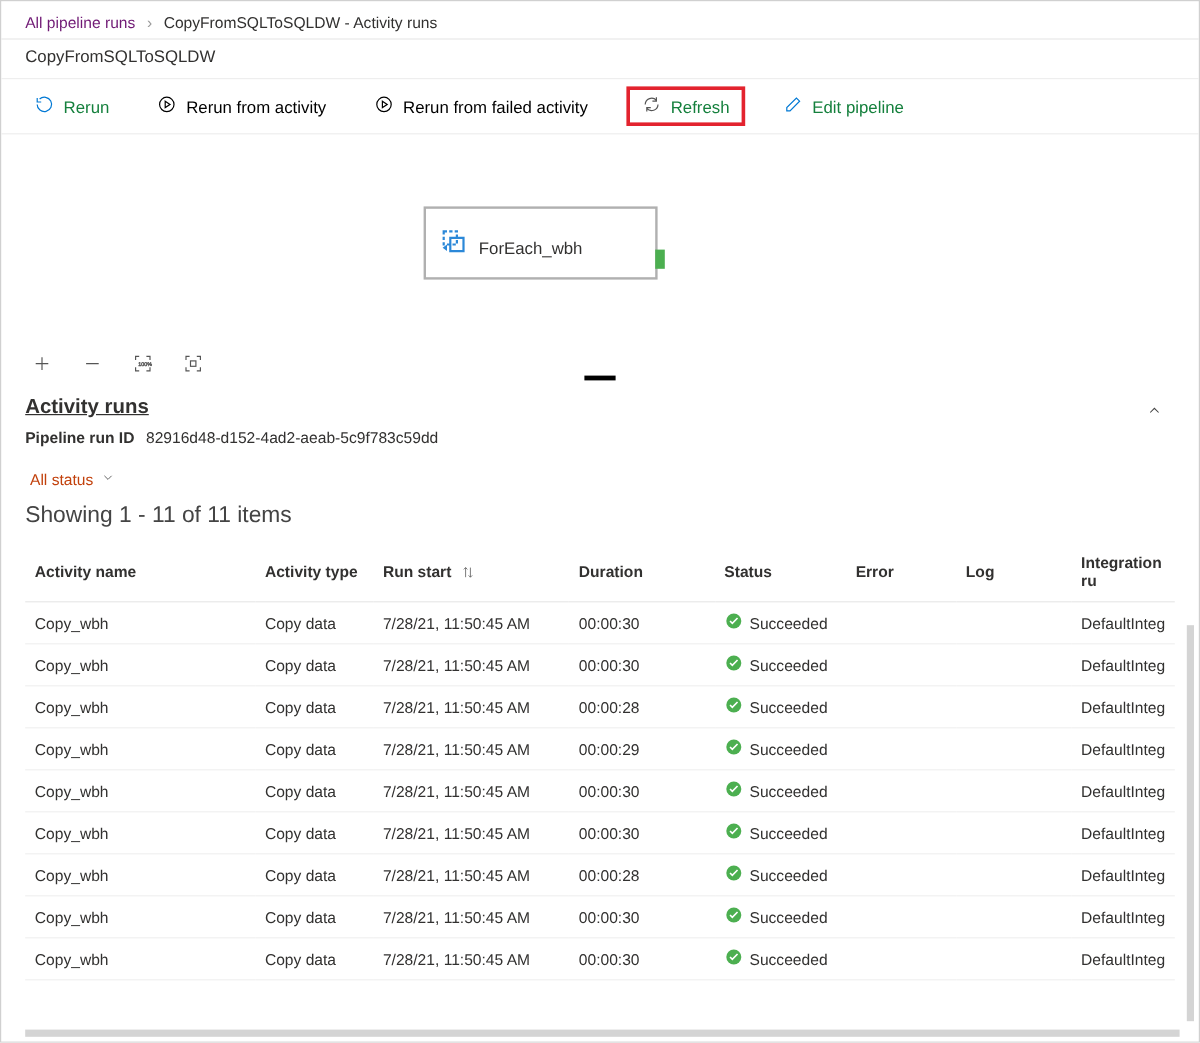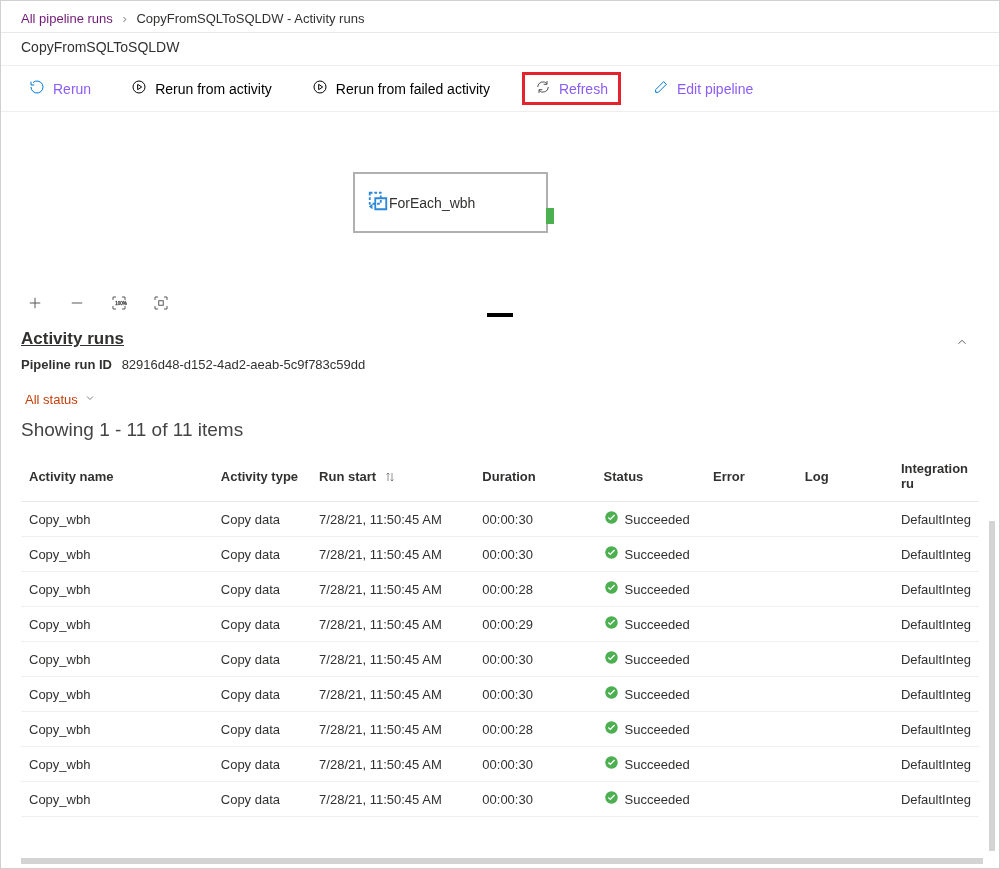--- a/index.html
+++ b/index.html
@@ -16,31 +16,31 @@
   .title { font-size: 14px; font-weight: 400; }
 
   
   .toggle-row { padding: 0 20px 10px; }
   .toggle-group { display: inline-flex; border: 1px solid #0078d4; border-radius: 20px; overflow: hidden; }
   .toggle-btn { padding: 3px 20px; font-size: 13px; cursor: pointer; background: #fff; color: #323130; }
   .toggle-btn.active { background: #0078d4; color: #fff; }
 
   
   .toolbar { display: flex; align-items: center; padding: 6px 20px; border-top: 1px solid #eee; border-bottom: 1px solid #eee; gap: 24px; }
-  .tool-btn { display: inline-flex; align-items: center; gap: 8px; color: #8b5cf6; cursor: pointer; padding: 6px 8px; }
+  .tool-btn { display: inline-flex; align-items: center; gap: 8px; color: #15803d; cursor: pointer; padding: 6px 8px; }
   .tool-btn.disabled { color: #000000; cursor: default; }
   .tool-btn svg { width: 16px; height: 16px; stroke: currentColor; fill: none; stroke-width: 1.5; }
   .tool-btn.blue-icon svg { stroke: #0078d4; }
   .refresh-highlight { border: 3px solid #e3232e; padding: 4px 10px; }
 
   
   .canvas { height: 205px; position: relative; border-bottom: 1px solid transparent; }
   .node { position: absolute; left: 352px; top: 60px; width: 195px; border: 2px solid #b0b0b0; background: #fff; }
   .node-header { display: flex; align-items: center; justify-content: space-between; background: #efefef; padding: 4px 8px; border-bottom: 1px solid #d0d0d0; font-size: 13px; }
-  .node-body { display: flex; align-items: center; gap: 0; padding: 16px 12px; }
+  .node-body { display: flex; align-items: flex-end; gap: 10px; padding: 16px 12px; }
   .node-body svg { width: 22px; height: 22px; }
   .node-handle { position: absolute; right: -8px; top: 34px; width: 8px; height: 16px; background: #4caf50; }
 
   
   .canvas-controls { position: absolute; bottom: 4px; left: 25px; display: flex; gap: 24px; }
   .canvas-controls .cc { width: 18px; height: 18px; display: flex; align-items: center; justify-content: center; color: #555; cursor: pointer; }
   .canvas-controls .cc svg { width: 18px; height: 18px; stroke: #555; fill: none; stroke-width: 1.3; }
   .splitter { position: absolute; bottom: -1px; left: 50%; transform: translateX(-50%); width: 26px; height: 4px; background: #000; }
 
   

